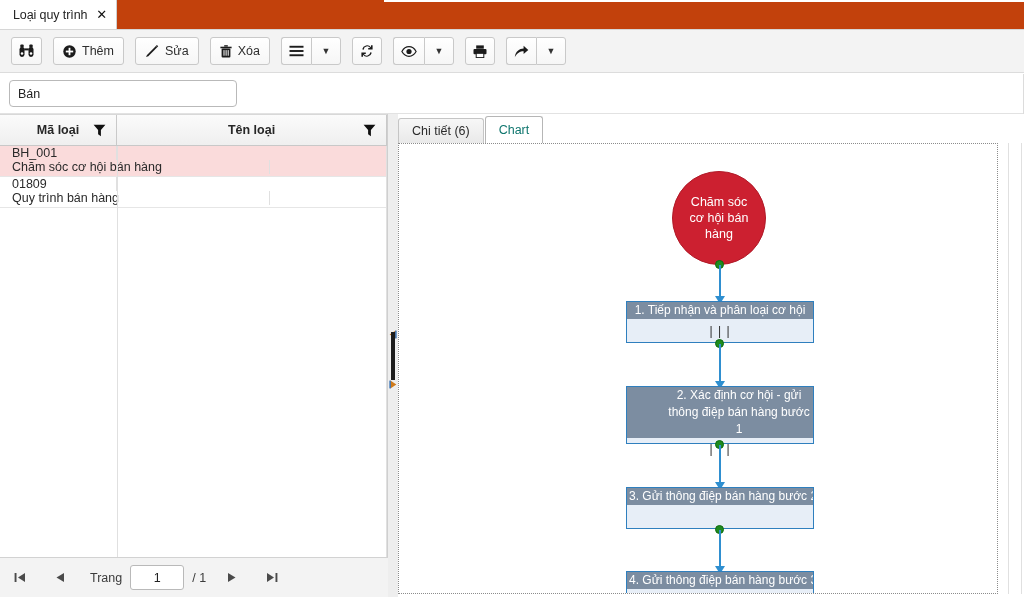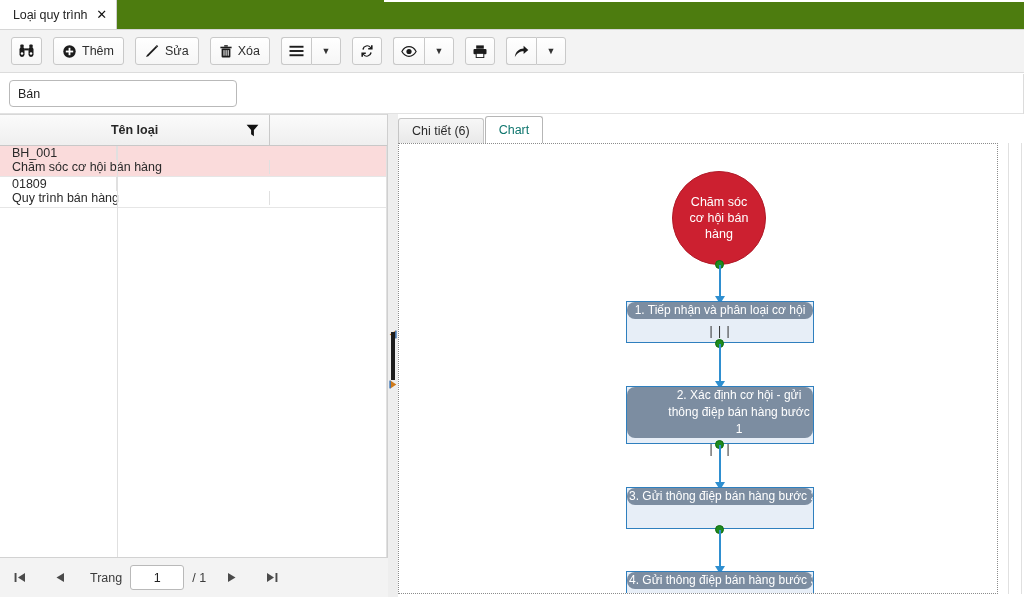--- a/index.html
+++ b/index.html
@@ -9,21 +9,21 @@
     overflow: hidden;
     font-family: "Liberation Sans", sans-serif;
     font-size: 12px;
     color: #2a2a2a;
     background: #ffffff;
   }
 
   
   #app-tabbar {
     position: absolute; left: 0; top: 0; width: 1024px; height: 29px;
-    background: #4d7c0f;
+    background: #c2410c;
   }
   #app-tabbar .top-white-strip {
     position: absolute; right: 0; top: 0; width: 640px; height: 2px;
     background: #ffffff;
   }
   #app-tab-active {
     position: absolute; left: 0; top: 0; height: 29px;
     background: #ffffff;
     border-right: 1px solid #cfcfcf;
     display: flex; align-items: center;
@@ -243,21 +243,20 @@
   }
   .fnode .ftitle {
     background: #7c8da1;
     color: #ffffff;
     font-size: 12px;
     text-align: center;
     line-height: 17px;
     padding: 0 2px;
     white-space: nowrap;
     overflow: hidden;
-    border-radius: 8px;
   }
   .fnode .ftitle.two-line { white-space: normal; line-height: 17px; padding-left: 40px; }
   .fnode .fbody {
     text-align: center;
     font-size: 12px;
     color: #2d2d2d;
     display: flex; align-items: center; justify-content: center;
     height: calc(100% - 17px);
     letter-spacing: 1px;
   }
@@ -431,20 +430,28 @@
 </div>
 
 <div id="search-row">
   <input id="search-input" type="text" value="Bán" style="">
   <div class="right-edge"></div>
 </div>
 
 <div id="left-panel">
 
   <div id="grid-header">
+    <div class="gh-cell" id="gh-ma">
+      <span>Mã loại</span>
+      <span class="filter-ico">
+        <svg width="13" height="13" viewBox="0 0 13 13">
+          <path d="M0.6 0.8 L12.4 0.8 L7.9 6.1 L7.9 12.2 L5.1 10.3 L5.1 6.1 Z" fill="#111"></path>
+        </svg>
+      </span>
+    </div>
     <div class="gh-cell" id="gh-ten">
       <span>Tên loại</span>
       <span class="filter-ico">
         <svg width="13" height="13" viewBox="0 0 13 13">
           <path d="M0.6 0.8 L12.4 0.8 L7.9 6.1 L7.9 12.2 L5.1 10.3 L5.1 6.1 Z" fill="#111"></path>
         </svg>
       </span>
     </div>
   </div>
 

